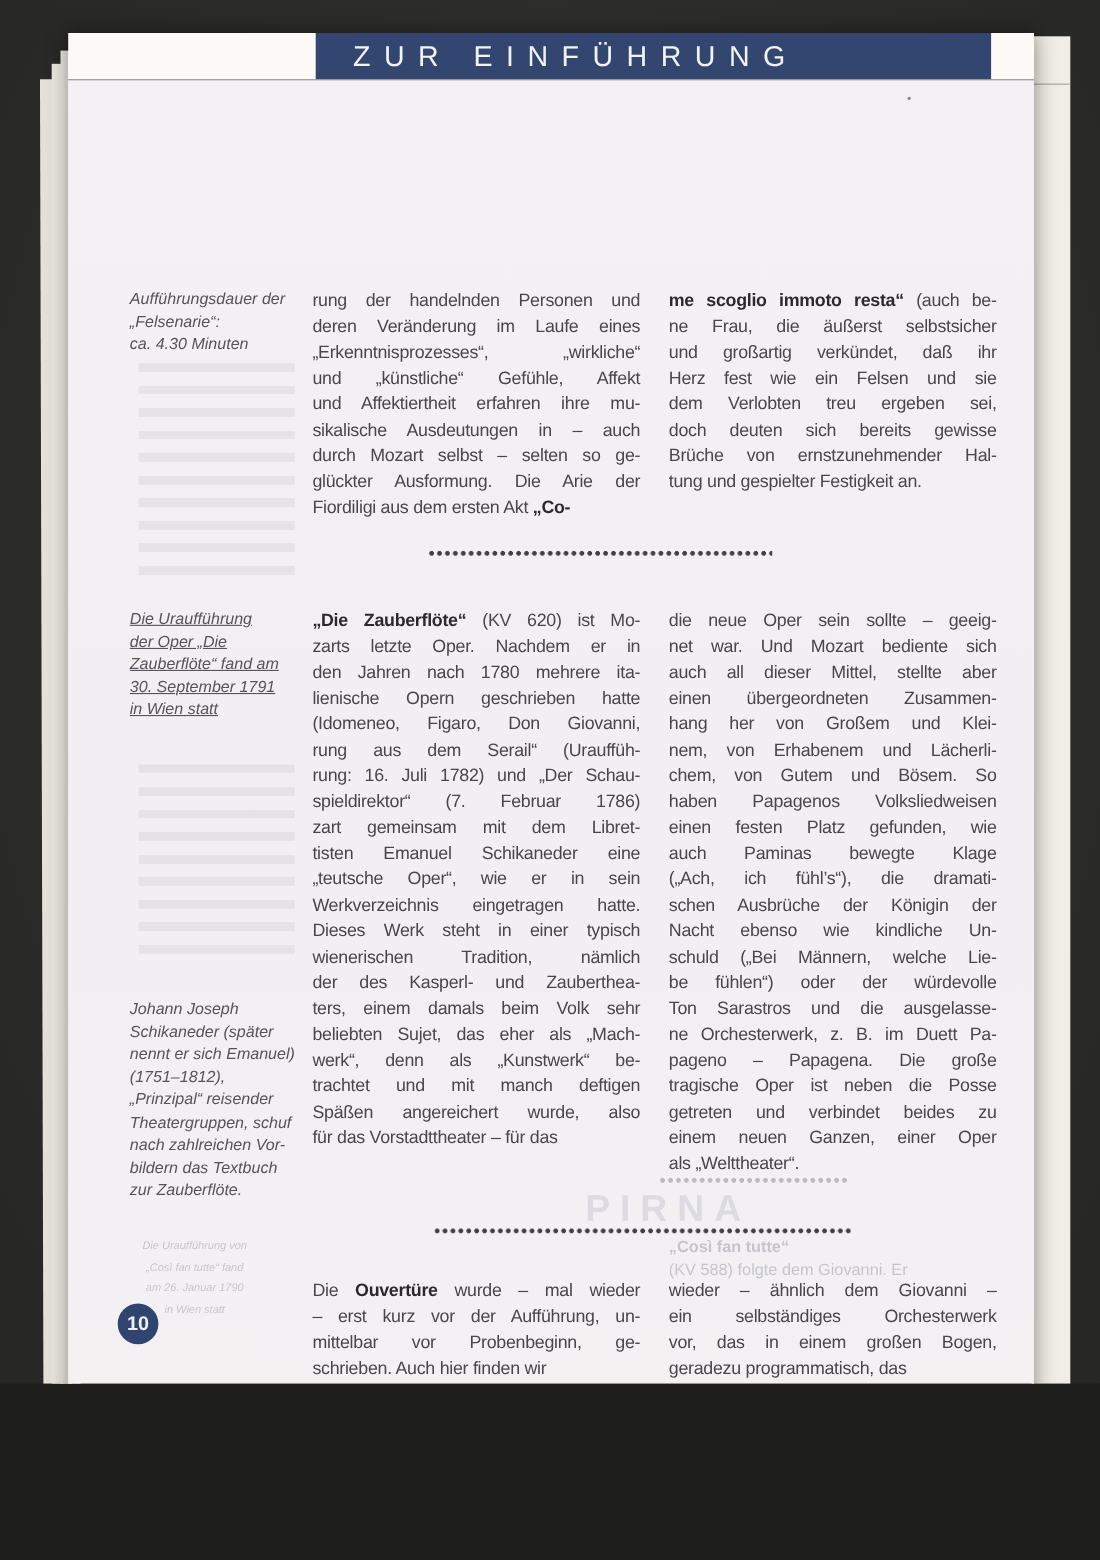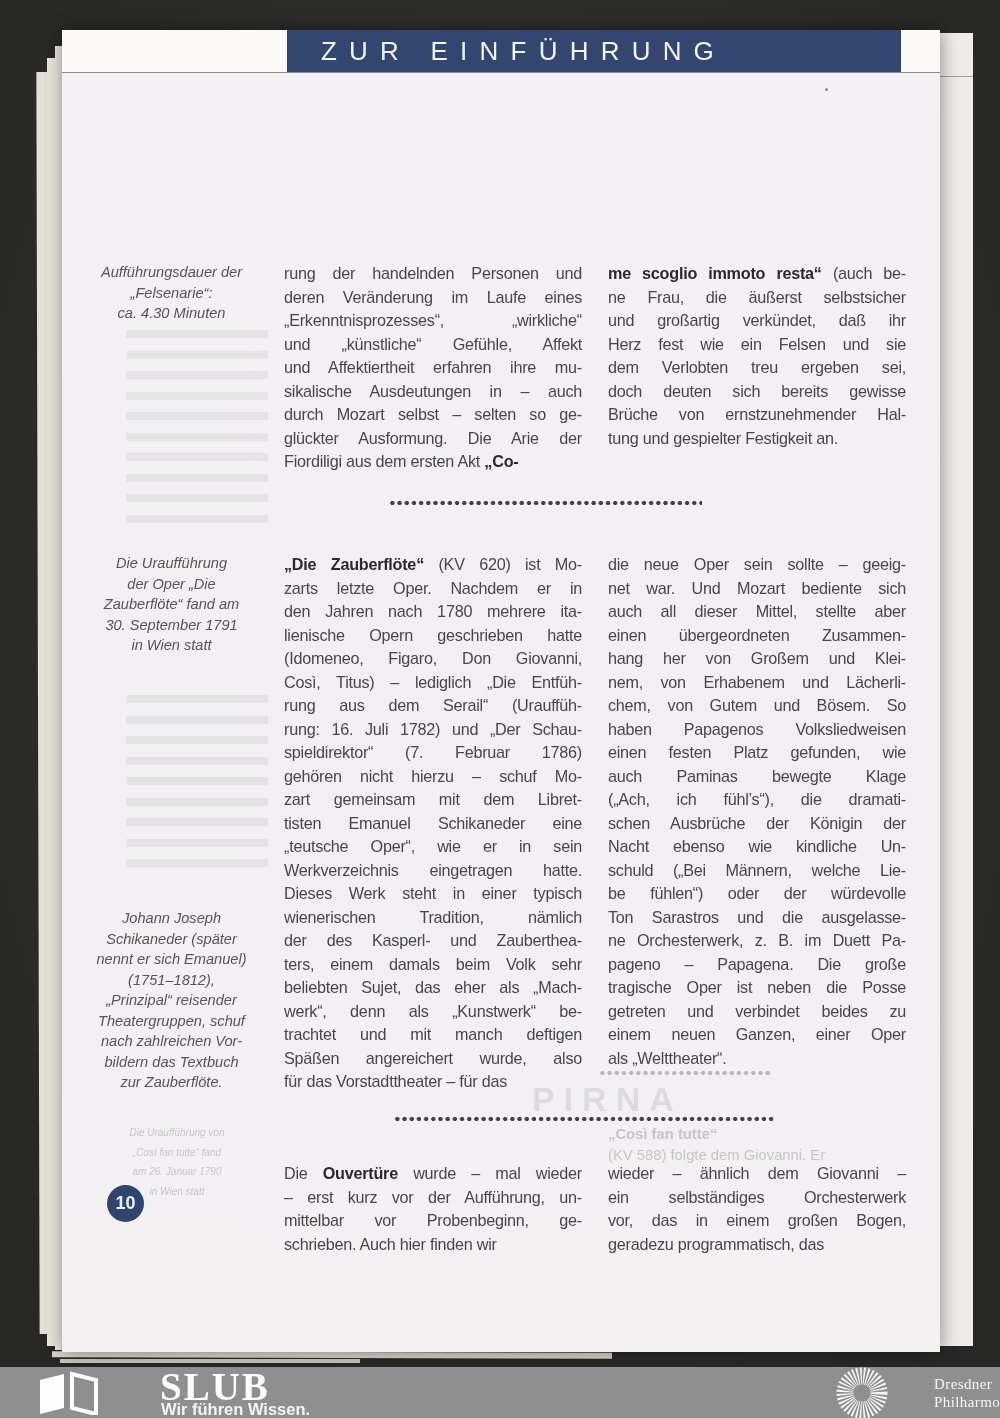--- a/index.html
+++ b/index.html
@@ -1,18 +1,18 @@
 <!DOCTYPE html>
 <html><head>
 <meta charset="utf-8">
 <style>
   * { box-sizing: border-box; }
   html, body { margin: 0; padding: 0; background: #1e1e1d; }
   .scene {
-    position: relative; width: 1000px; height: 1418px; overflow: hidden;
+    position: relative; width: 1000px; height: 1258px; overflow: hidden;
     background: radial-gradient(ellipse at 50% 42%, #333332 0%, #2c2c2b 55%, #262625 100%);
     font-family: "Liberation Sans", sans-serif;
   }
   
   .sliver { position: absolute; }
   .sv1 { left: 38px; top: 72px;  width: 18px; height: 1262px; background:#e4e1d8; border-right:1px solid #c6c3ba; transform: rotate(-0.15deg); }
   .sv2 { left: 47px; top: 58px;  width: 18px; height: 1288px; background:#ebe8e0; border-right:1px solid #cfccc4; }
   .sv3 { left: 55px; top: 46px;  width: 18px; height: 1304px; background:#f0ede6; border-right:1px solid #d7d4cc; }
   .bottom-edge1 { position:absolute; left: 52px; top: 1352px; width: 560px; height: 6px; background:#dbd8d0; transform: rotate(0.15deg); }
   .bottom-edge2 { position:absolute; left: 60px; top: 1359px; width: 300px; height: 4px; background:#ccc9c1; }
@@ -27,23 +27,23 @@
   }
   .fold-line { position:absolute; left:0; top:42px; width:878px; height:1px; background:#8f8d8b; }
   .speck { position:absolute; left:763px; top:58px; width:3px; height:3px; border-radius:50%; background:#8a8a88; }
   
   .band {
     position:absolute; left:225px; top:0; width:614px; height:42px;
     background:#33466f; color:#f1f3f7; display:flex; align-items:center;
   }
   .band span { padding-left:34px; font-size:26px; font-weight:400; letter-spacing:0.47em; white-space:nowrap; }
   
-  .note { position:absolute; left:28px; width:163px; text-align:center;
+  .note { position:absolute; left:56px; width:163px; text-align:left;
           font-style:italic; font-size:14.6px; line-height:20.5px; color:#54545a; }
-  .n1 { top:232px; } .n2 { top:523px; } .n3 { top:878px; }
+  .n1 { top:232px; } .n2 { top:523px;text-decoration:underline; } .n3 { top:878px; }
   
   .col { position:absolute; width:298px; font-size:16.2px; line-height:23.5px;
          color:#47474b; letter-spacing:-0.25px; }
   .c1 { left:222px; } .c2 { left:546px; }
   .p1 { top:232px; } .p2 { top:523px; } .p3 { top:1132px; }
   .col .ln { text-align:justify; text-align-last:justify; white-space:nowrap; overflow:visible; }
   .col .ln.last { text-align-last:left; }
   strong { font-weight:700; color:#29292e; }
   
   .divider { position:absolute; height:6px;
@@ -150,25 +150,23 @@
       </div>
 
     <div class="divider d1"></div>
 
     <div class="col c1 p2">
         <div class="ln"><strong>„Die Zauberflöte“</strong> (KV 620) ist Mo-</div>
         <div class="ln">zarts letzte Oper. Nachdem er in</div>
         <div class="ln">den Jahren nach 1780 mehrere ita-</div>
         <div class="ln">lienische Opern geschrieben hatte</div>
         <div class="ln">(Idomeneo, Figaro, Don Giovanni,</div>
-        <div class="ln">Così, Titus) – lediglich „Die Entfüh-</div>
         <div class="ln">rung aus dem Serail“ (Urauffüh-</div>
         <div class="ln">rung: 16. Juli 1782) und „Der Schau-</div>
         <div class="ln">spieldirektor“ (7. Februar 1786)</div>
-        <div class="ln">gehören nicht hierzu – schuf Mo-</div>
         <div class="ln">zart gemeinsam mit dem Libret-</div>
         <div class="ln">tisten Emanuel Schikaneder eine</div>
         <div class="ln">„teutsche Oper“, wie er in sein</div>
         <div class="ln">Werkverzeichnis eingetragen hatte.</div>
         <div class="ln">Dieses Werk steht in einer typisch</div>
         <div class="ln">wienerischen Tradition, nämlich</div>
         <div class="ln">der des Kasperl- und Zauberthea-</div>
         <div class="ln">ters, einem damals beim Volk sehr</div>
         <div class="ln">beliebten Sujet, das eher als „Mach-</div>
         <div class="ln">werk“, denn als „Kunstwerk“ be-</div>

